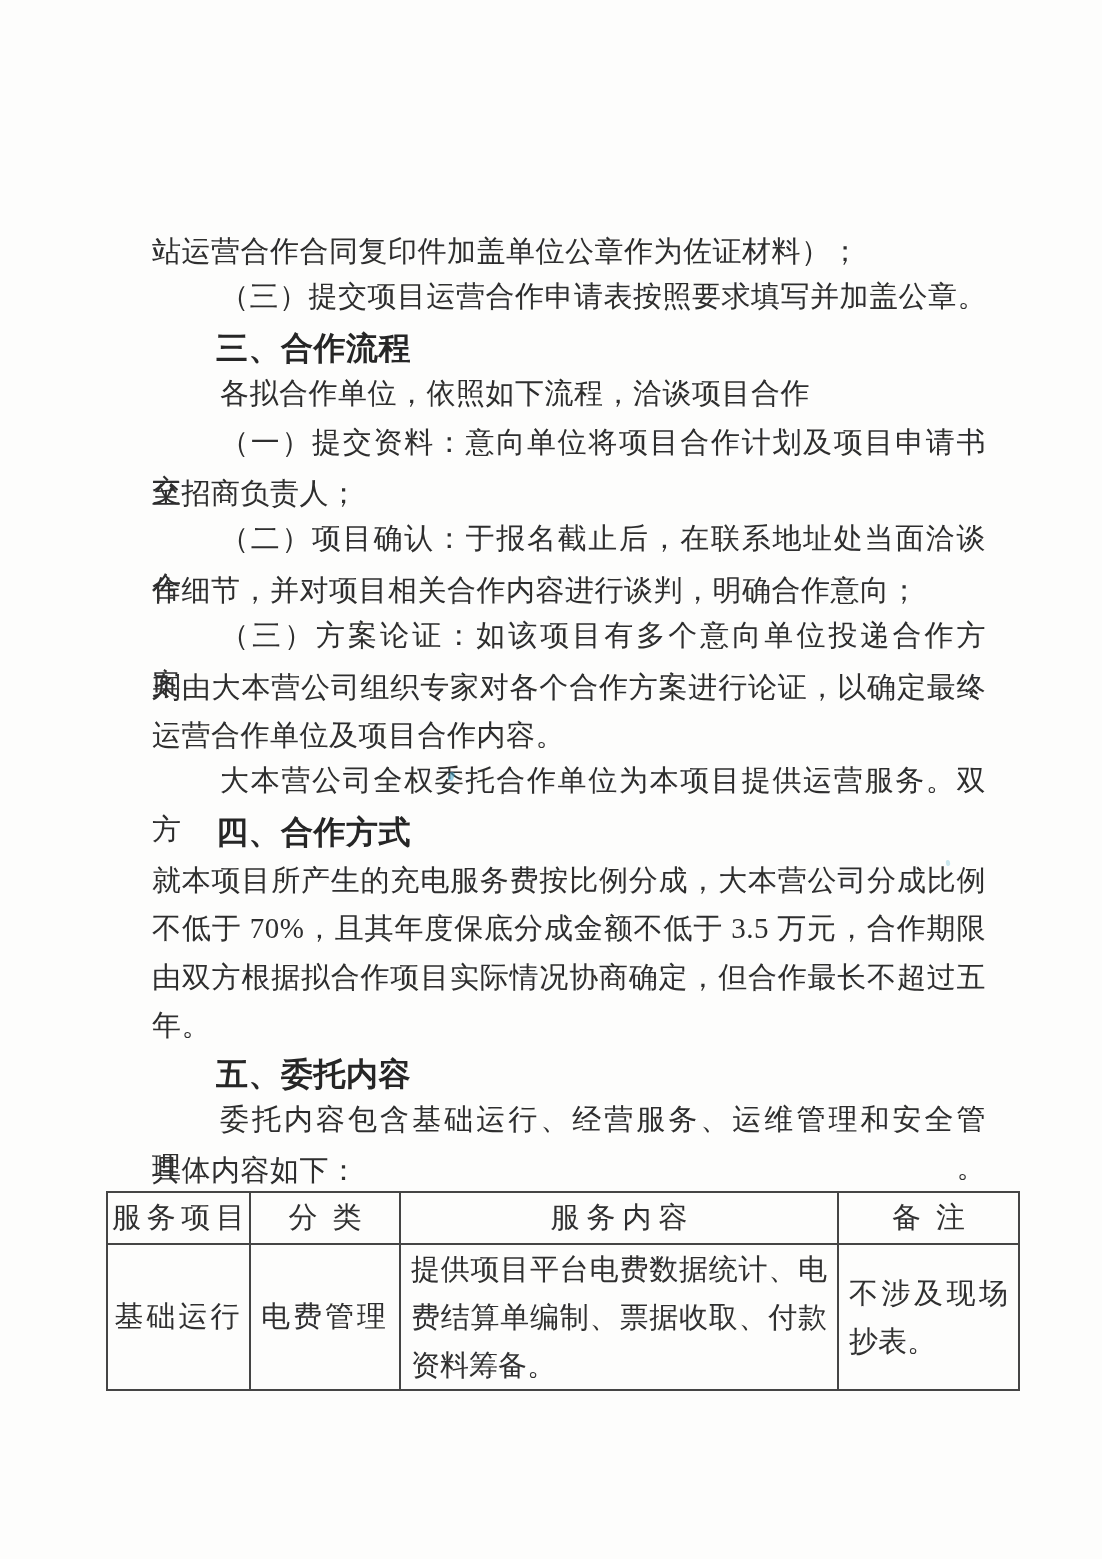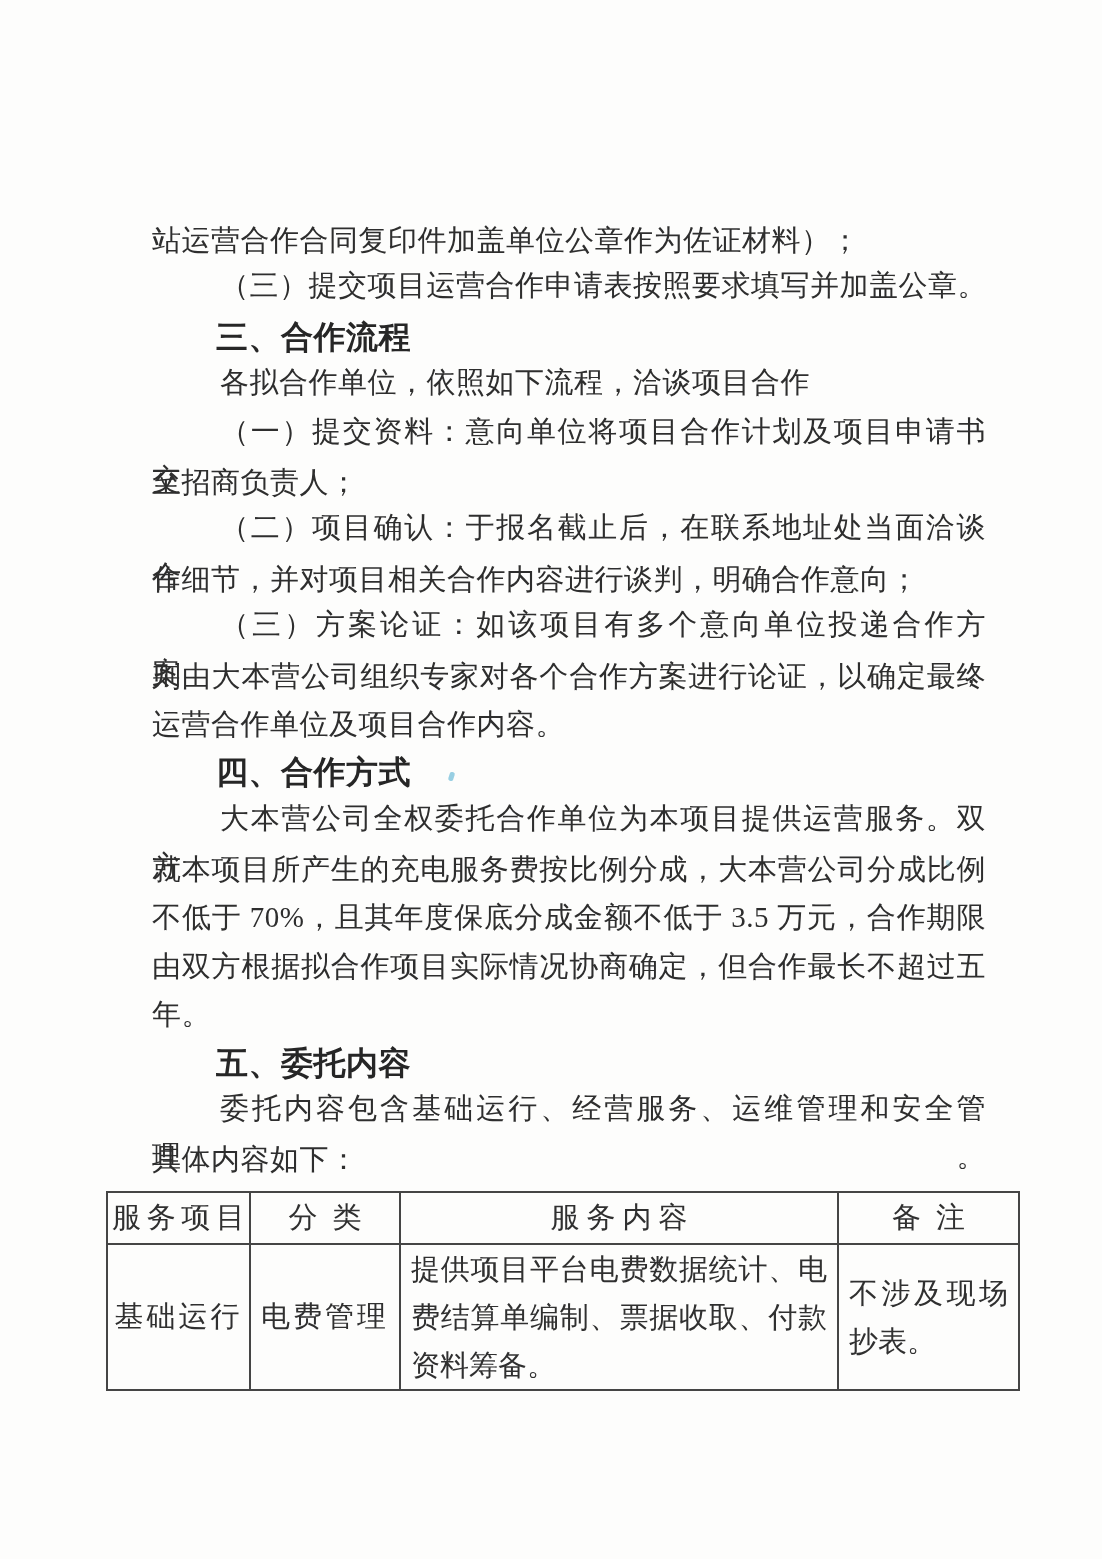--- a/index.html
+++ b/index.html
@@ -12,21 +12,21 @@
     width: 1102px;
     height: 1559px;
     background: #fdfdfc;
     overflow: hidden;
     font-family: "Liberation Serif", "DejaVu Serif", serif;
     color: #2e2e2e;
   }
   
   #doc-lines {
     position: absolute;
-    top: 216px;
+    top: 227px;
     left: 0;
     width: 1102px;
   }
   .line {
     margin-left: 152px;
     width: 834px;
     height: 48.4px;
     line-height: 48.4px;
     font-size: 29px;
     letter-spacing: 0.5px;
@@ -120,22 +120,22 @@
       <div class="line indent">（三）提交项目运营合作申请表按照要求填写并加盖公章。</div>
       <div class="line heading">三、合作流程</div>
       <div class="line indent">各拟合作单位，依照如下流程，洽谈项目合作</div>
       <div class="line indent justify">（一）提交资料：意向单位将项目合作计划及项目申请书交</div>
       <div class="line">至招商负责人；</div>
       <div class="line indent justify">（二）项目确认：于报名截止后，在联系地址处当面洽谈合</div>
       <div class="line">作细节，并对项目相关合作内容进行谈判，明确合作意向；</div>
       <div class="line indent justify">（三）方案论证：如该项目有多个意向单位投递合作方案，</div>
       <div class="line justify">则由大本营公司组织专家对各个合作方案进行论证，以确定最终</div>
       <div class="line">运营合作单位及项目合作内容。</div>
+      <div class="line indent justify">大本营公司全权委托合作单位为本项目提供运营服务。双方</div>
       <div class="line heading">四、合作方式</div>
-      <div class="line indent justify">大本营公司全权委托合作单位为本项目提供运营服务。双方</div>
       <div class="line justify">就本项目所产生的充电服务费按比例分成，大本营公司分成比例</div>
       <div class="line justify">不低于 70%，且其年度保底分成金额不低于 3.5 万元，合作期限</div>
       <div class="line justify">由双方根据拟合作项目实际情况协商确定，但合作最长不超过五</div>
       <div class="line">年。</div>
       <div class="line heading">五、委托内容</div>
       <div class="line indent justify">委托内容包含基础运行、经营服务、运维管理和安全管理。</div>
       <div class="line">具体内容如下：</div>
     </div>
 
   <div class="table-wrap">

